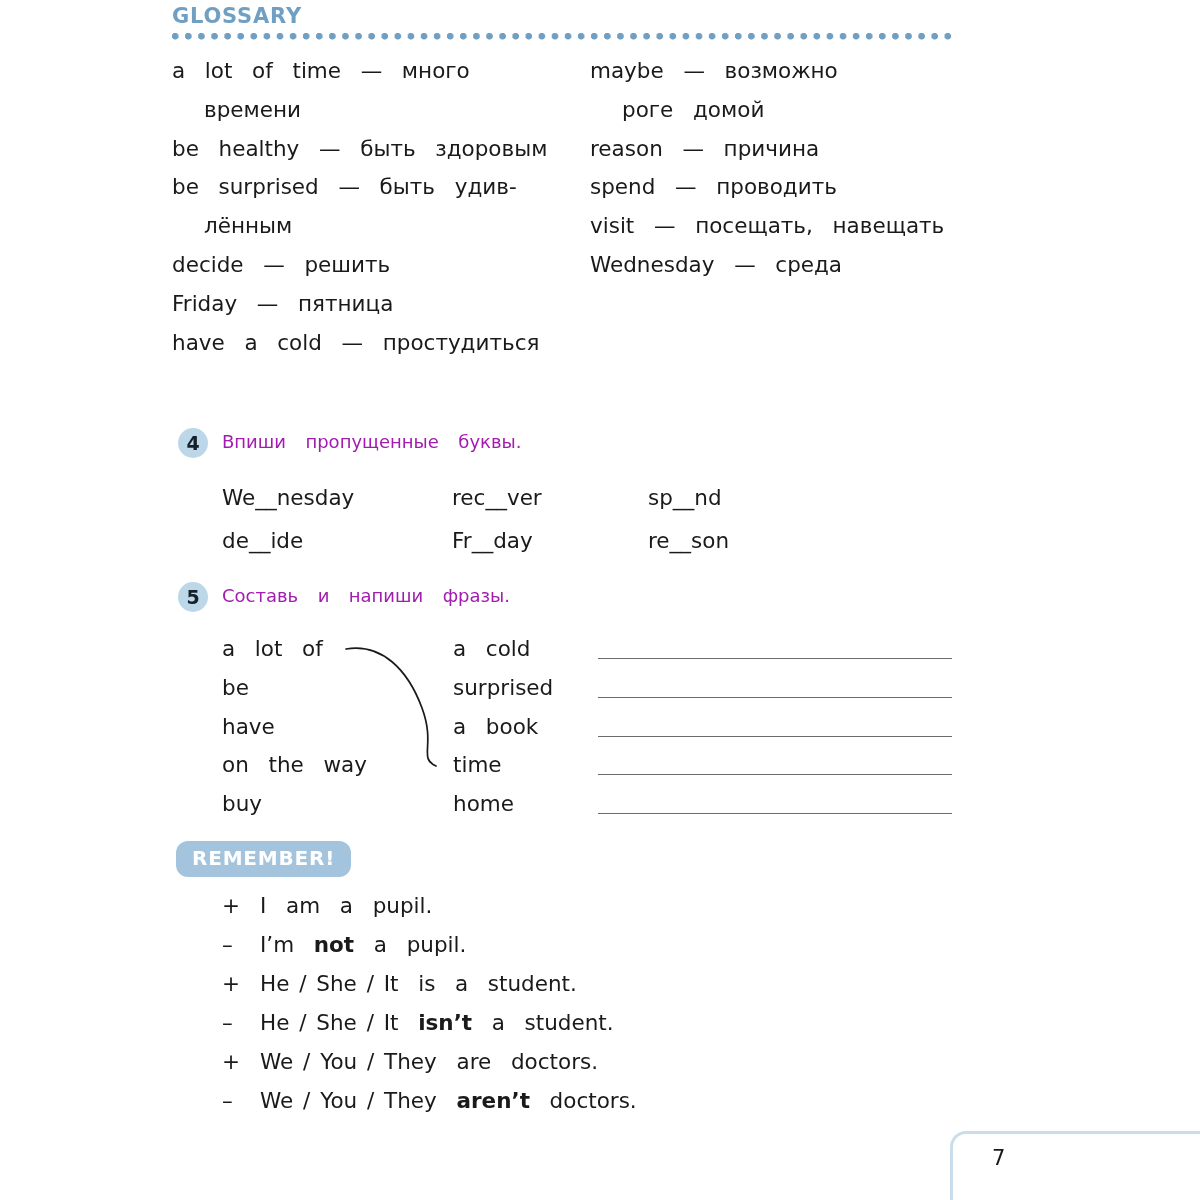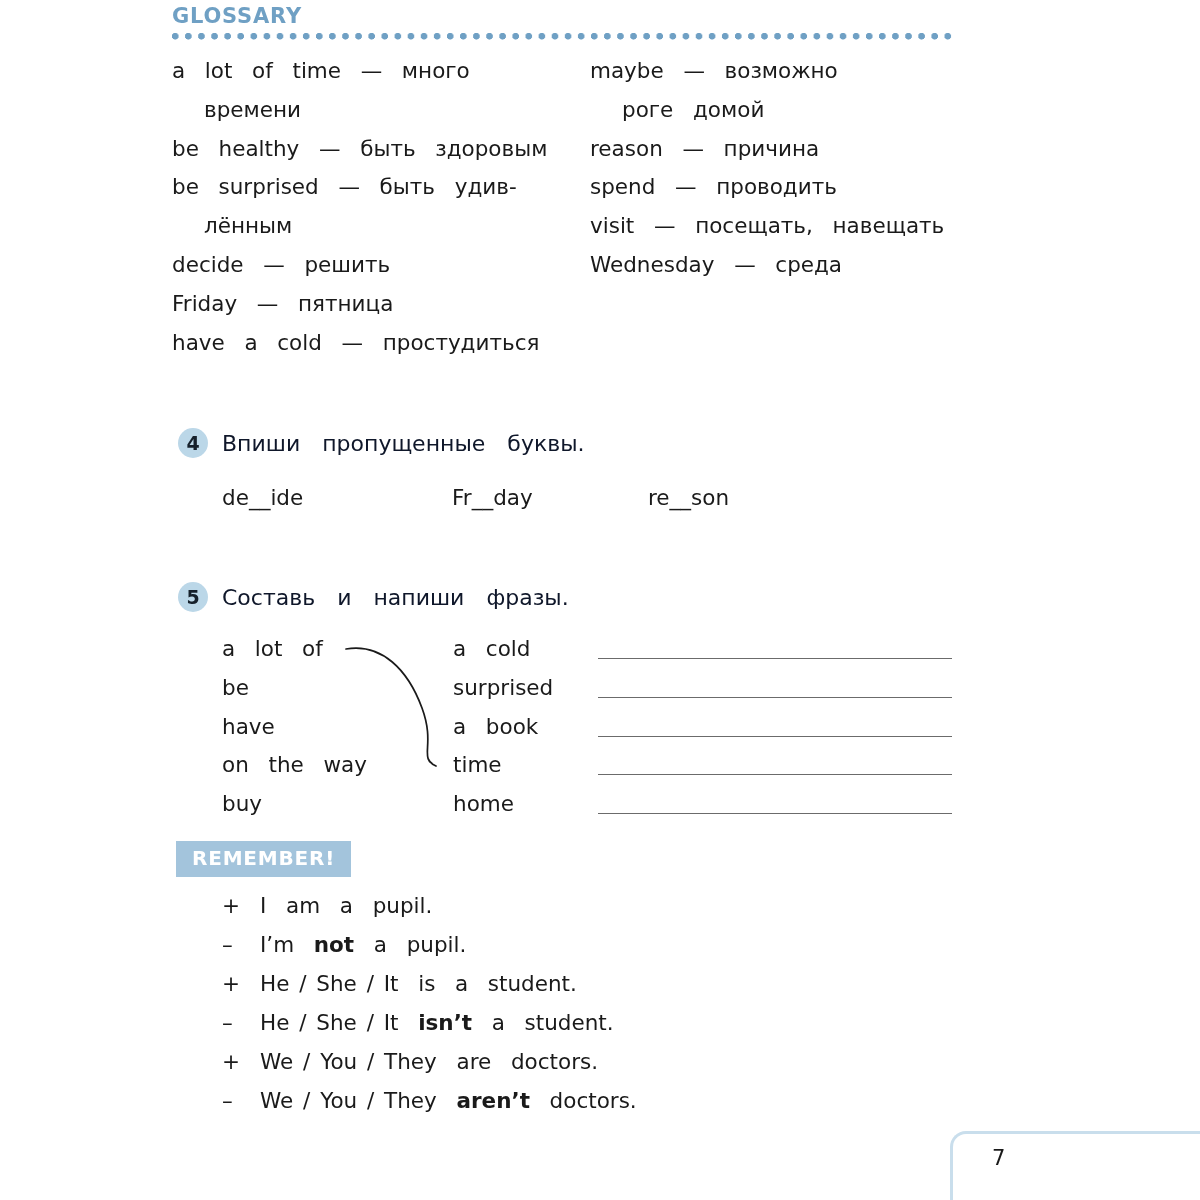--- a/index.html
+++ b/index.html
@@ -64,22 +64,22 @@
     color: #15202b;
     font-size: 19px;
     font-weight: bold;
     display: flex;
     align-items: center;
     justify-content: center;
     font-family: "DejaVu Sans", "Liberation Sans", sans-serif;
   }
   .ex-prompt {
     position: absolute;
-    font-size: 22px;
-    color: #0f172a;
+    font-size: 18px;
+    color: #a21caf;
     word-spacing: 4px;
     white-space: pre;
   }
 
   
   #badge-4  { left: 178px; top: 428px; }
   #prompt-4 { left: 222px; top: 431px; }
   .ex4-grid {
     position: absolute;
     left: 222px;
@@ -147,20 +147,21 @@
   .remember-badge {
     position: absolute;
     left: 176px;
     top: 841px;
     padding: 5px 16px 7px 16px;
     background: #A3C4DC;
     color: #ffffff;
     font-size: 20px;
     font-weight: bold;
     letter-spacing: 0.8px;
+    border-radius: 12px;
   }
   .remember-list {
     position: absolute;
     left: 222px;
     top: 886px;
     font-size: 21.5px;
     line-height: 39px;
   }
   .rem-row { white-space: pre; }
   .rem-sign {
@@ -216,21 +217,21 @@
       <div class="gloss-entry">reason  —  причина</div>
       <div class="gloss-entry">spend  —  проводить</div>
       <div class="gloss-entry">visit  —  посещать,  навещать</div>
       <div class="gloss-entry">Wednesday  —  среда</div>
     </div>
 
   <div class="ex-badge" id="badge-4">4</div>
 
   <div class="ex-prompt" id="prompt-4">Впиши  пропущенные  буквы.</div>
 
-  <div class="ex4-grid" id="ex4-grid"><div class="ex4-row"><span class="ex4-cell c1">de__ide</span><span class="ex4-cell c2">Fr__day</span><span class="ex4-cell c3">re__son</span></div></div>
+  <div class="ex4-grid" id="ex4-grid"><div class="ex4-row"><span class="ex4-cell c1">We__nesday</span><span class="ex4-cell c2">rec__ver</span><span class="ex4-cell c3">sp__nd</span></div><div class="ex4-row"><span class="ex4-cell c1">de__ide</span><span class="ex4-cell c2">Fr__day</span><span class="ex4-cell c3">re__son</span></div></div>
 
   <div class="ex-badge" id="badge-5">5</div>
 
   <div class="ex-prompt" id="prompt-5">Составь  и  напиши  фразы.</div>
 
   <div class="ex5-area">
     <div id="ex5-rows">
         <div class="ex5-row"><span class="ex5-left">a  lot  of</span><span class="ex5-right">a  cold</span><span class="ex5-line"></span></div>
         <div class="ex5-row"><span class="ex5-left">be</span><span class="ex5-right">surprised</span><span class="ex5-line"></span></div>
         <div class="ex5-row"><span class="ex5-left">have</span><span class="ex5-right">a  book</span><span class="ex5-line"></span></div>

